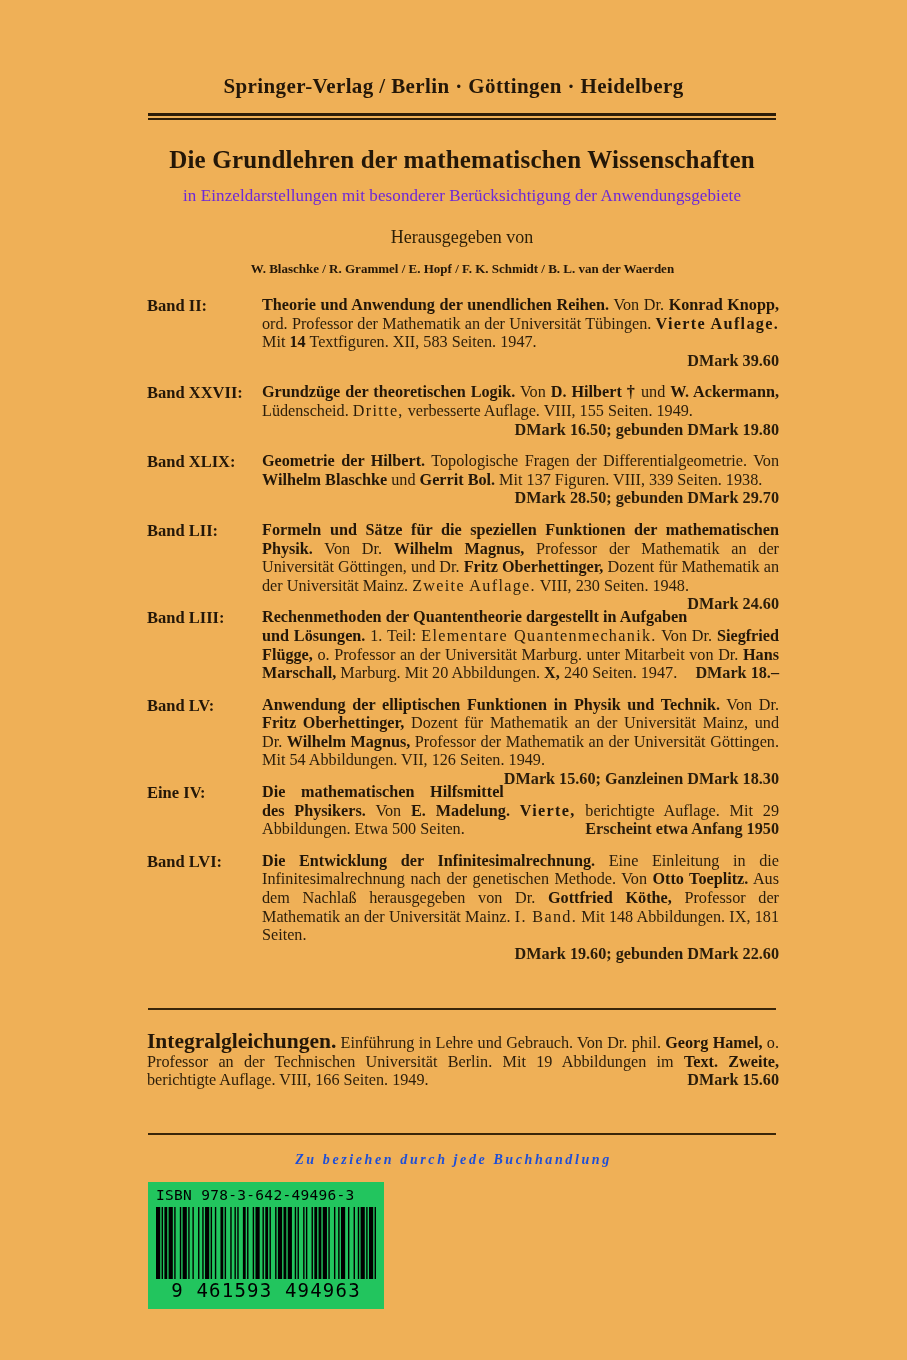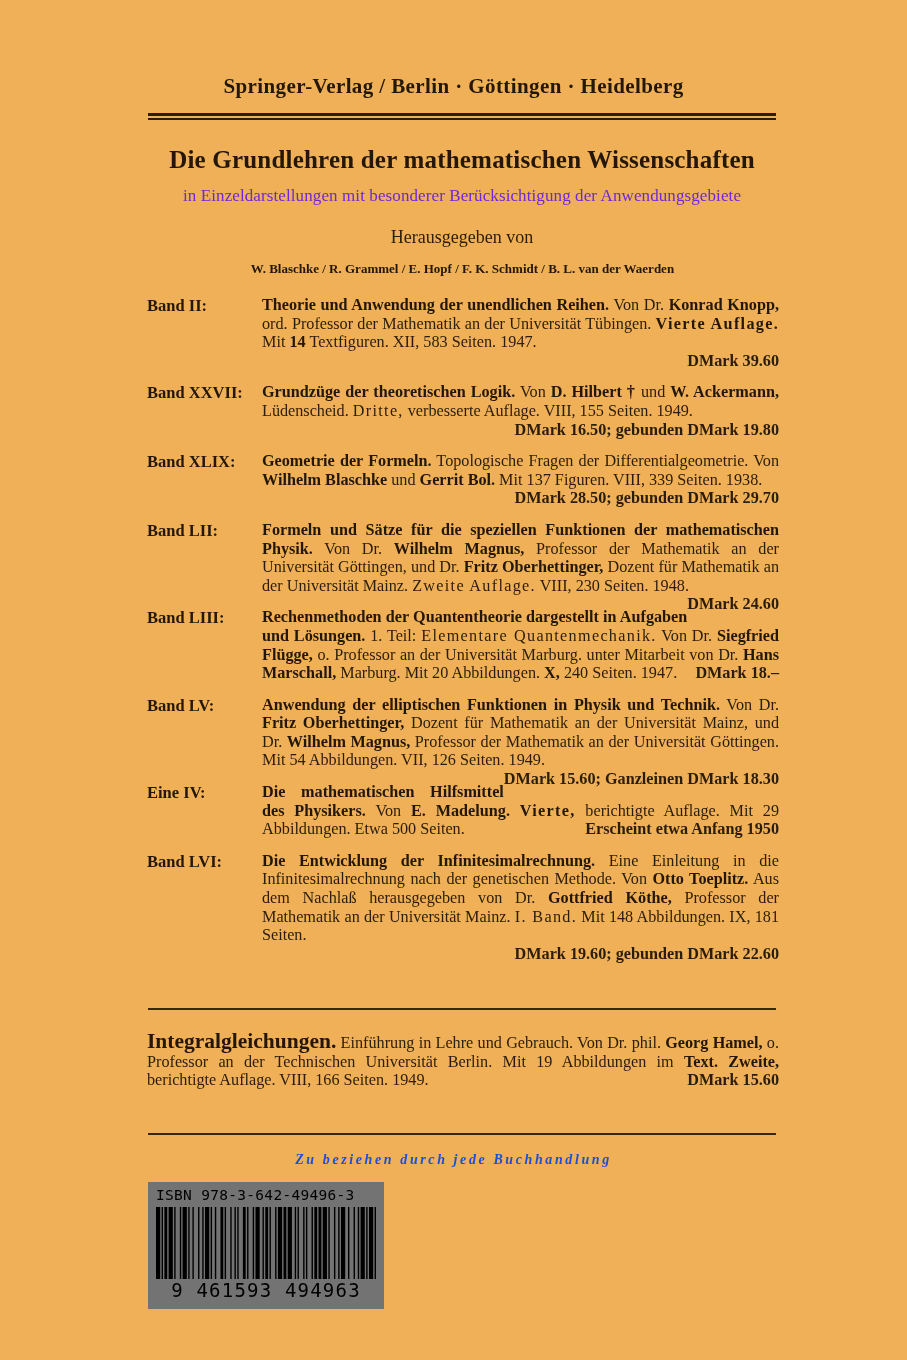--- a/index.html
+++ b/index.html
@@ -178,21 +178,21 @@
     color: #1d4ed8;
   }
 
   
   .barcode-box {
     position: absolute;
     left: 148px;
     top: 1182px;
     width: 236px;
     height: 127px;
-    background: #737373;
+    background: #22c55e;
     box-sizing: border-box;
     padding: 5px 8px 2px 8px;
   }
   .isbn-text {
     font-family: "DejaVu Sans Mono", "Liberation Mono", monospace;
     font-size: 14.5px;
     color: #000;
     letter-spacing: 0.3px;
     white-space: nowrap;
     line-height: 17px;
@@ -241,21 +241,21 @@
       <div class="vol-label">Band XXVII:</div>
       <div class="vol-body">
         <b>Grundzüge der theoretischen Logik.</b><span> Von </span><b>D. Hilbert †</b><span> und </span><b>W. Ackermann,</b><span> Lüdenscheid. </span><span class="sp">Dritte,</span><span> verbesserte Auflage. VIII, 155 Seiten. 1949.</span>
         <span class="price-line">DMark 16.50; gebunden DMark 19.80</span>
       </div>
     </div>
 
     <div class="vol">
       <div class="vol-label">Band XLIX:</div>
       <div class="vol-body">
-        <b>Geometrie der Formeln.</b><span> Topologische Fragen der Differentialgeometrie. Von </span><b>Wilhelm Blaschke</b><span> und </span><b>Gerrit Bol.</b><span> Mit 137 Figuren. VIII, 339 Seiten. 1938.</span>
+        <b>Geometrie der Hilbert.</b><span> Topologische Fragen der Differentialgeometrie. Von </span><b>Wilhelm Blaschke</b><span> und </span><b>Gerrit Bol.</b><span> Mit 137 Figuren. VIII, 339 Seiten. 1938.</span>
         <span class="price-line">DMark 28.50; gebunden DMark 29.70</span>
       </div>
     </div>
 
     <div class="vol">
       <div class="vol-label">Band LII:</div>
       <div class="vol-body">
         <b>Formeln und Sätze für die speziellen Funktionen der mathematischen Physik.</b><span> Von Dr. </span><b>Wilhelm Magnus,</b><span> Professor der Mathematik an der Universität Göttingen, und Dr. </span><b>Fritz Oberhettinger,</b><span> Dozent für Mathematik an der Universität Mainz. </span><span class="sp">Zweite Auflage.</span><span> VIII, 230 Seiten. 1948.</span>
         <span class="price-inline">DMark 24.60</span>
       </div>

